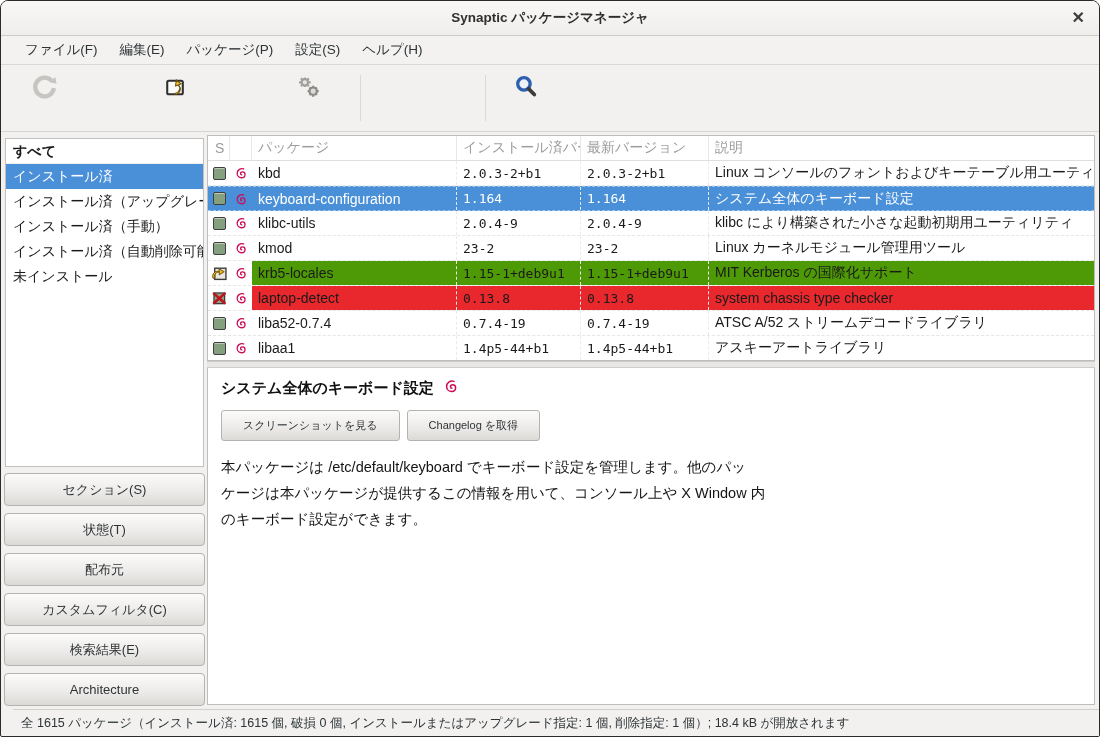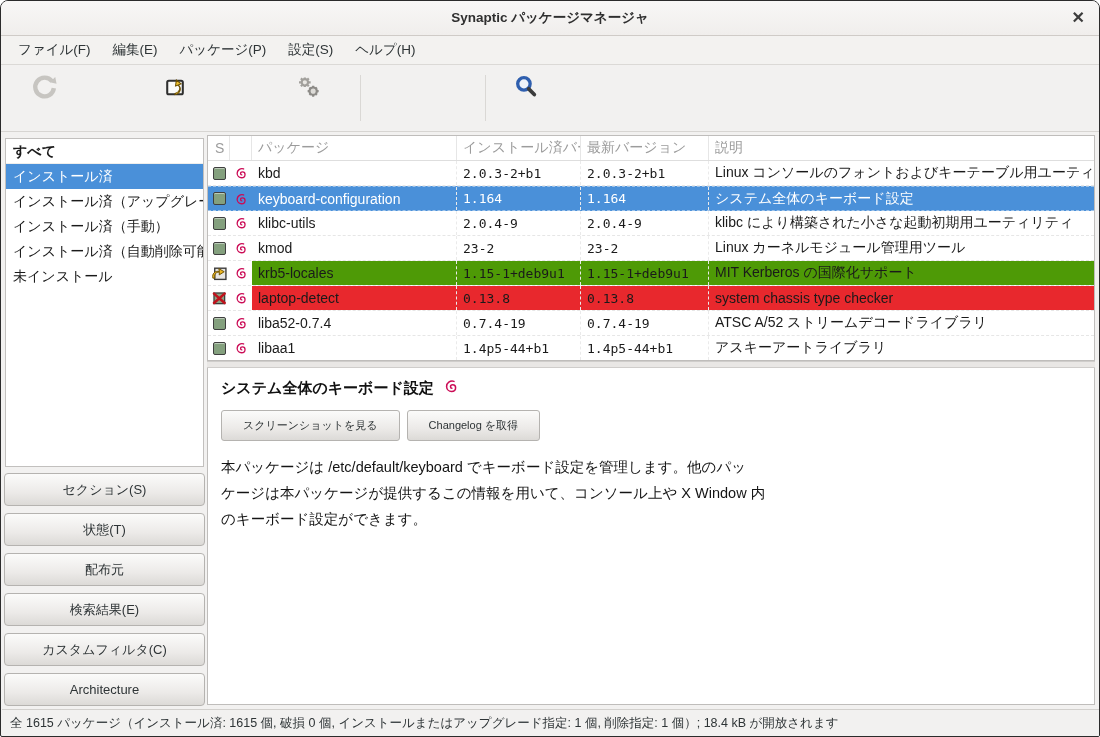--- a/index.html
+++ b/index.html
@@ -10,21 +10,21 @@
   
   .titlebar{ position:absolute; top:0; left:0; right:0; height:35px;
     background:linear-gradient(#f8f7f6,#f0eeec); border-bottom:1px solid #cfcbc7; }
   .title{ position:absolute; left:0; right:0; top:8px; text-align:center;
     font-size:13.5px; font-weight:bold; color:#2f2f2f; }
   .close-btn{ position:absolute; right:14px; top:7px; font-size:16px; font-weight:bold;
     color:#3d3d3d; cursor:default; line-height:20px; }
 
   
   .menubar{ position:absolute; top:35px; left:0; right:0; height:29px; background:#f3f2f0;
-    border-bottom:1px solid #dbd9d6; display:flex; align-items:center; padding-left:6px; }
+    border-bottom:1px solid #dbd9d6; display:flex; align-items:center; padding-left:13px; }
   .menu-item{ padding:5px 11px; font-size:13.5px; color:#2e3436; white-space:nowrap; }
 
   
   .toolbar{ position:absolute; top:64px; left:0; right:0; height:67px; background:#f2f1f0;
     border-bottom:1px solid #d7d5d2; }
   .tb-item{ position:absolute; top:7px; transform:translateX(-50%); display:flex;
     flex-direction:column; align-items:center; gap:2px; }
   .tb-icon{ height:30px; display:flex; align-items:center; justify-content:center; }
   .tb-label{ font-size:13.5px; color:#0369a1; white-space:nowrap;margin-top:48px; }
   .tb-sep{ position:absolute; top:10px; width:1px; height:46px; background:#dad8d5; }
@@ -83,21 +83,21 @@
     padding:10px 10px 0 13px; overflow:hidden; }
   .d-title-row{ display:flex; align-items:center; gap:9px; }
   .d-title{ font-size:15px; font-weight:bold; color:#111; }
   .d-buttons{ margin-top:12px; display:flex; gap:7px; }
   .d-btn{ height:31px; display:flex; align-items:center; padding:0 21px; font-size:11px;
     color:#2e3436; background:linear-gradient(#fbfbfa,#eceae8 60%,#dcdad7);
     border:1px solid #b5b3b0; border-radius:3px; white-space:nowrap; }
   .d-desc{ margin-top:13px; font-size:14.5px; color:#141414; line-height:26px; }
 
   
-  .statusbar{ position:absolute; left:1px; right:0; bottom:0; height:27px; background:#f2f1f0;
+  .statusbar{ position:absolute; left:12px; right:0; bottom:0; height:27px; background:#f2f1f0;
     border-top:1px solid #d2d0cd; display:flex; align-items:center; padding-left:8px;
     font-size:12.5px; color:#2e3436; white-space:nowrap; overflow:hidden; }
 </style>
 </head>
 <body>
 
 <div class="window">
 
   <div class="titlebar">
     <div class="title">Synaptic パッケージマネージャ</div>
@@ -167,22 +167,22 @@
         <div class="filter-item selected">インストール済</div>
         <div class="filter-item">インストール済（アップグレード可）</div>
         <div class="filter-item">インストール済（手動）</div>
         <div class="filter-item">インストール済（自動削除可能）</div>
         <div class="filter-item">未インストール</div>
       </div>
       <div class="filter-buttons">
         <div class="f-btn">セクション(S)</div>
         <div class="f-btn">状態(T)</div>
         <div class="f-btn">配布元</div>
+        <div class="f-btn">カスタムフィルタ(C)</div>
         <div class="f-btn">検索結果(E)</div>
-        <div class="f-btn">カスタムフィルタ(C)</div>
         <div class="f-btn">Architecture</div>
       </div>
     </div>
 
     <div class="right-content">
 
       <div class="pkg-table">
         <div class="thead">
           <div class="th c-s">S</div>
           <div class="th c-d"></div>

